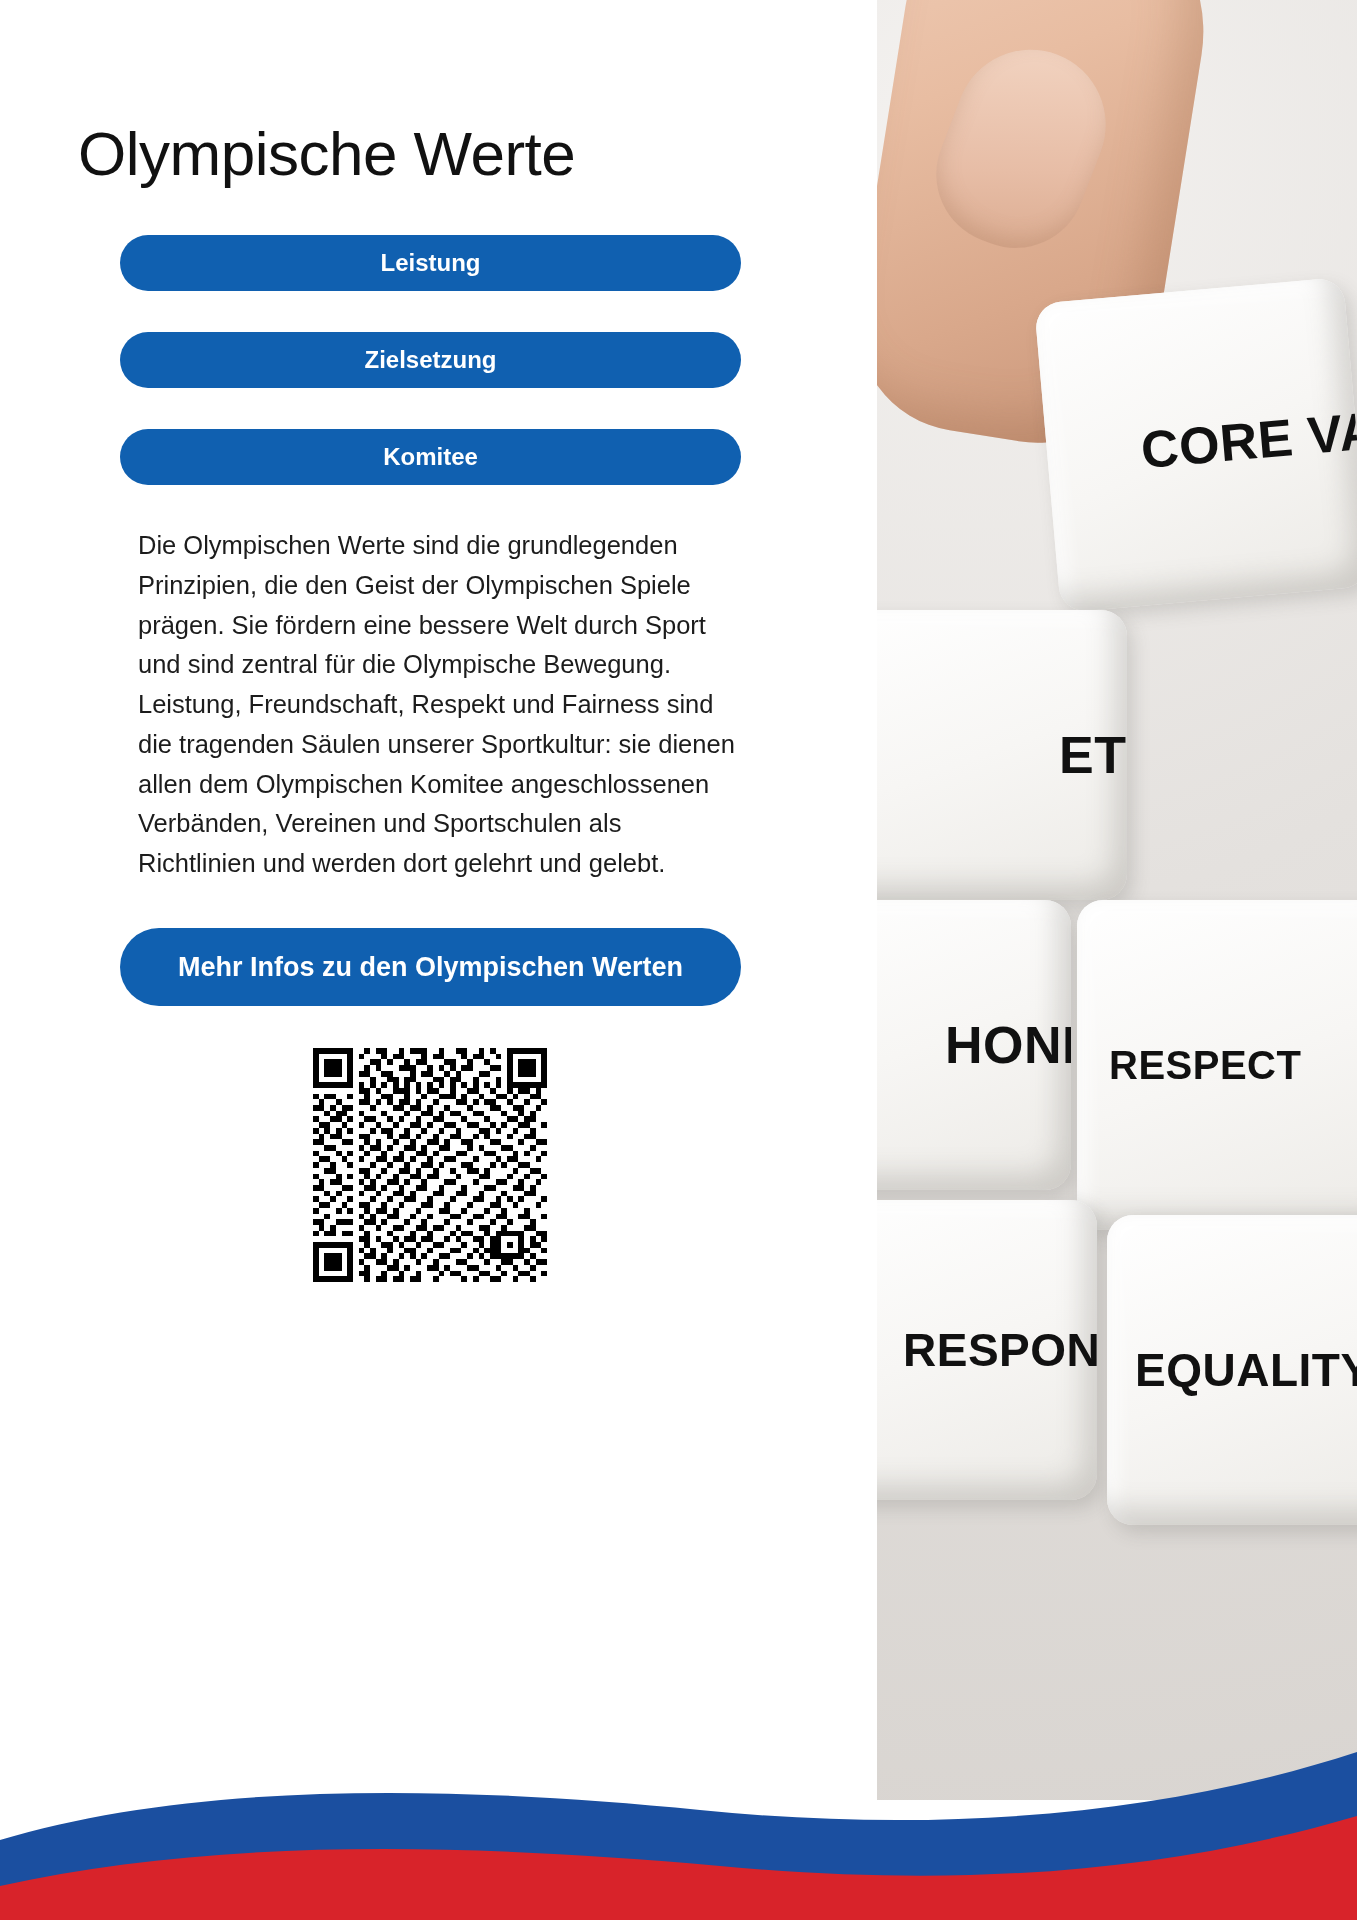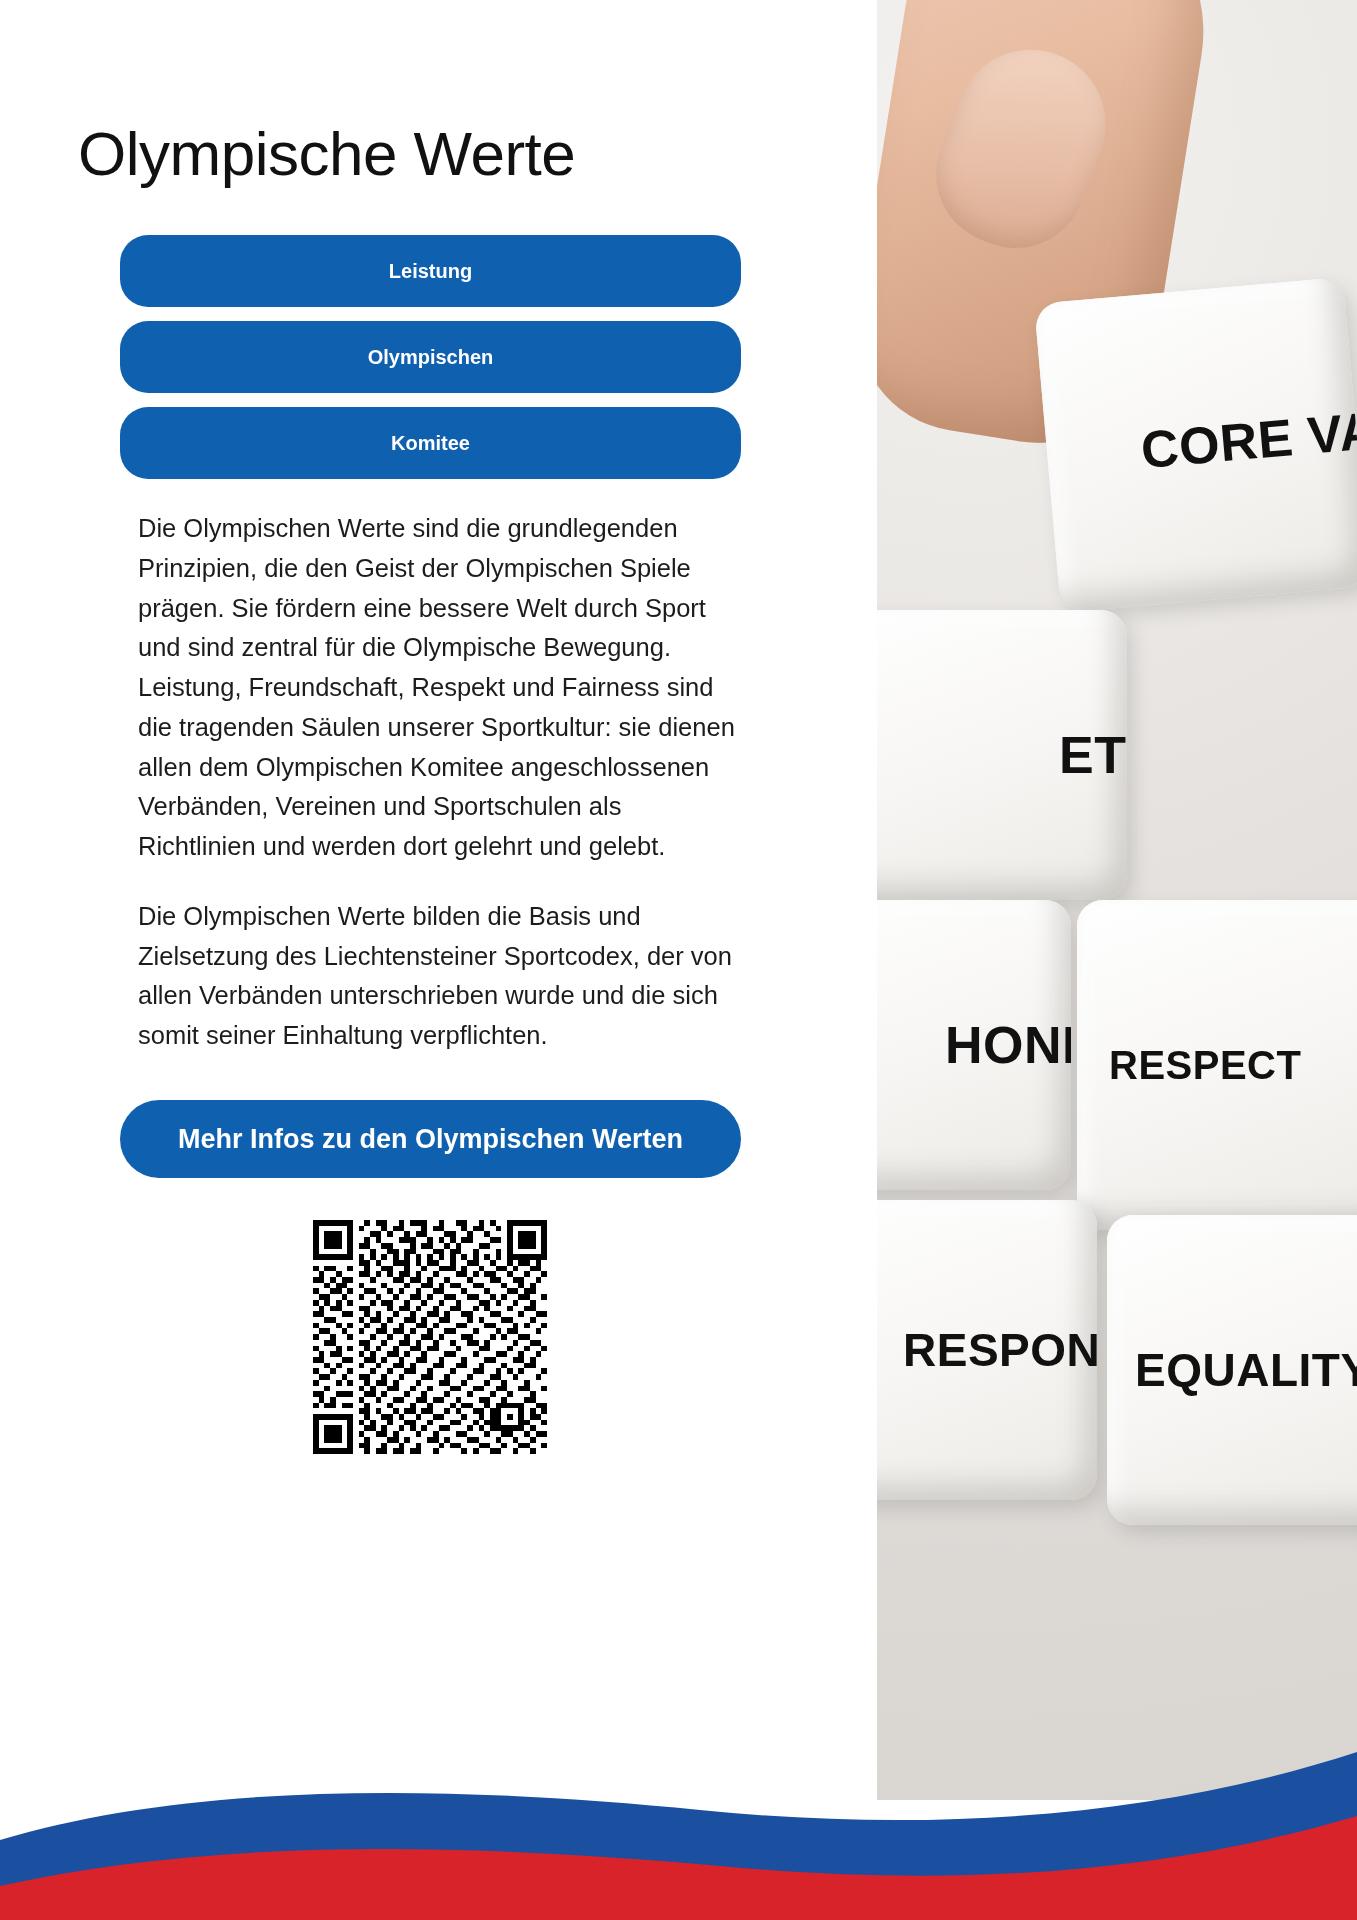--- a/index.html
+++ b/index.html
@@ -112,27 +112,27 @@
     color: #111111;
     letter-spacing: -0.5px;
     margin-bottom: 46px;
     white-space: nowrap;
   }
 
   .pill {
     display: flex;
     align-items: center;
     justify-content: center;
-    height: 72px;
+    height: 56px;
     border-radius: 28px;
     background: #1060b0;
     color: #ffffff;
-    font-size: 20px;
+    font-size: 24px;
     font-weight: 700;
-    margin: 0 40px 14px 42px;
+    margin: 0 40px 41px 42px;
     cursor: pointer;
   }
 
   .body-text {
     margin: 30px 36px 0 60px;
     font-size: 25.5px;
     line-height: 1.56;
     color: #1c1c1c;
   }
   .body-text p + p { margin-top: 30px; }
@@ -207,29 +207,28 @@
   </div>
 
   <div class="content">
 
     <h1 class="title">Olympische Werte</h1>
 
     <div class="pill">
       <span>Leistung</span>
     </div>
     <div class="pill">
-      <span>Olympischen</span>
+      <span>Zielsetzung</span>
     </div>
     <div class="pill">
       <span>Komitee</span>
     </div>
 
     <div class="body-text">
       <p>Die Olympischen Werte sind die grundlegenden Prinzipien, die den Geist der Olympischen Spiele prägen. Sie fördern eine bessere Welt durch Sport und sind zentral für die Olympische Bewegung. Leistung, Freundschaft, Respekt und Fairness sind die tragenden Säulen unserer Sportkultur: sie dienen allen dem Olympischen Komitee angeschlossenen Verbänden, Vereinen und Sportschulen als Richtlinien und werden dort gelehrt und gelebt.</p>
-      <p>Die Olympischen Werte bilden die Basis und Zielsetzung des Liechtensteiner Sportcodex, der von allen Verbänden unterschrieben wurde und die sich somit seiner Einhaltung verpflichten.</p>
     </div>
 
     <div class="cta">
       <span>Mehr Infos zu den Olympischen Werten</span>
     </div>
 
     <div class="qr-wrap">
       <svg class="qr" viewBox="0 0 41 41" shape-rendering="crispEdges">
         <rect width="41" height="41" fill="#ffffff"></rect>
         <g fill="#000000">

